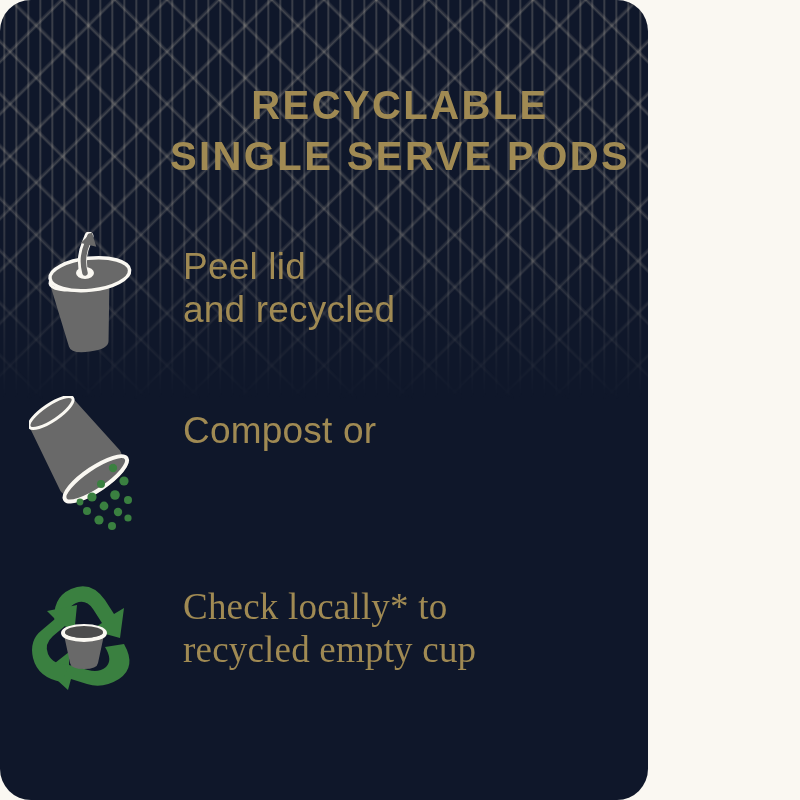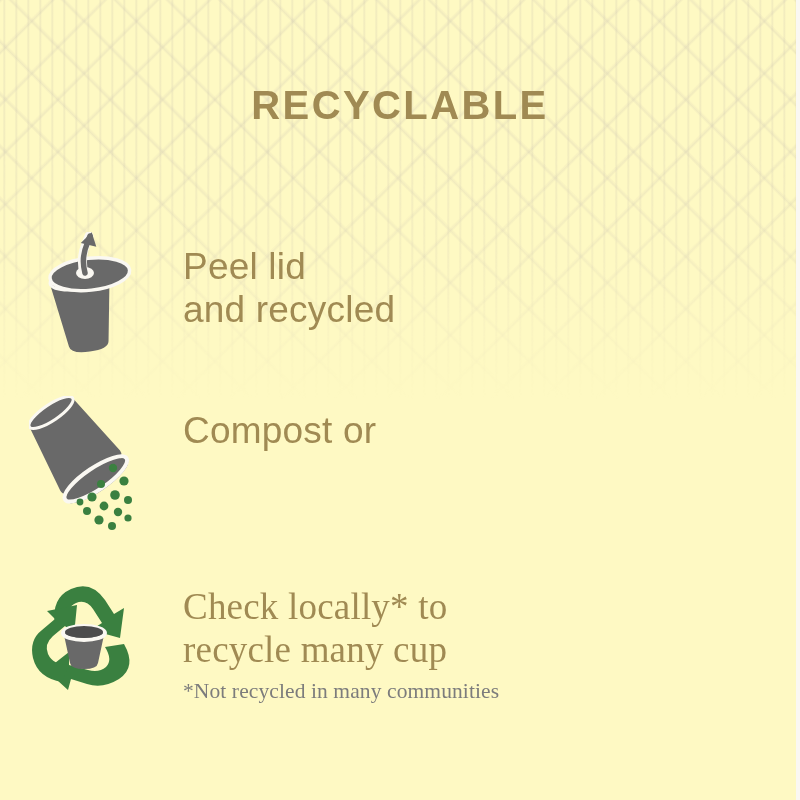--- a/index.html
+++ b/index.html
@@ -9,25 +9,26 @@
   body {
     width: 800px;
     height: 800px;
     overflow: hidden;
     font-family: "Liberation Sans", sans-serif;
     background: #FAF8F2;
   }
 
   #infographic {
     position: relative;
-    width: 796px;
+    width: 648px;
     height: 800px;
-    background-color: #fef9c3;
+    background-color: #0f172a;
     box-sizing: border-box;
     overflow: hidden;
+    border-radius: 31px;
   }
 
   
   #bg-texture {
     position: absolute;
     inset: 0;
     background-image:
       repeating-linear-gradient(90deg,
         rgba(205,196,178,0.00) 0px,
         rgba(205,196,178,0.00) 3px,
@@ -122,20 +123,21 @@
 </style>
 </head>
 <body>
 
 <div id="infographic">
 
   <div id="bg-texture"></div>
 
   <div id="heading">
     <span class="heading-line">RECYCLABLE</span>
+    <span class="heading-line">SINGLE SERVE PODS</span>
   </div>
 
   <div class="step" id="step-1">
 
     <div class="step-icon">
       <svg width="100" height="122" viewBox="0 0 100 122">
 
         <g transform="rotate(-8 50 78)">
           <path d="M20 48 L30 112 Q31 120 50 120 Q69 120 70 112 L80 48 Z" fill="#696969"></path>
           <ellipse cx="50" cy="48" rx="30" ry="10" fill="#696969"></ellipse>
@@ -245,18 +247,17 @@
           <path d="M39 57 L45 85 Q46 91 59 91 Q72 91 73 85 L79 57 Z" fill="#696969"></path>
           <ellipse cx="59" cy="57" rx="20" ry="6.5" fill="#696969"></ellipse>
           <ellipse cx="59" cy="55" rx="21" ry="7" fill="none" stroke="#FAF8F2" stroke-width="4"></ellipse>
           <ellipse cx="59" cy="54" rx="19" ry="6" fill="#4C4C4C"></ellipse>
         </g>
       </svg>
     </div>
 
     <div class="step-text">
       <span class="step-line">Check locally* to</span>
-      <span class="step-line">recycle many cup</span>
-      <span id="footnote">*Not recycled in many communities</span>
+      <span class="step-line">recycled empty cup</span>
     </div>
   </div>
 
 </div>
 
 </body></html>

